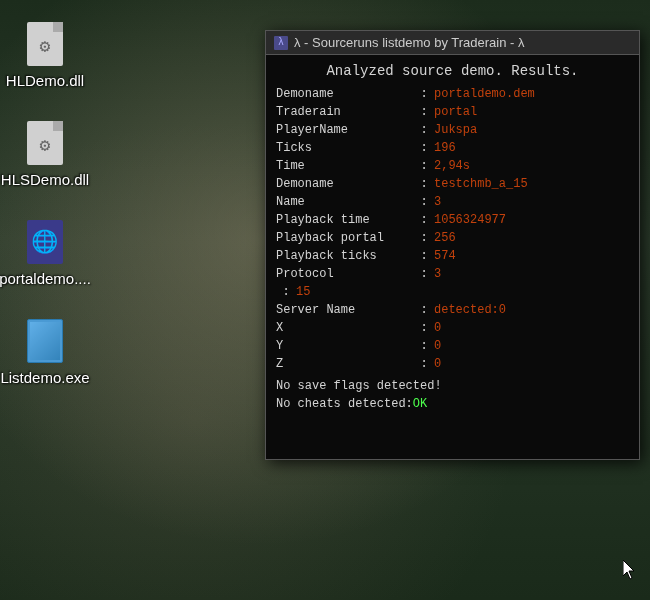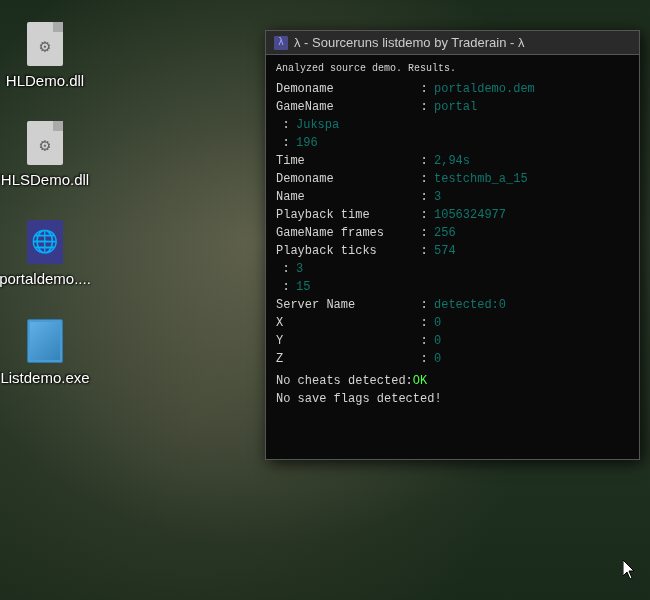--- a/index.html
+++ b/index.html
@@ -179,22 +179,23 @@
       height: calc(100% - 24px);
       overflow: hidden;
       background: #0a0a0a;
     }
 
     .t-white { color: #d4d4d4; }
     .t-green { color: #4dff4d; }
 
     .header-line {
       color: #d4d4d4;
-      font-size: 10px;
+      font-size: 14px;
       margin-bottom: 6px;
+      text-align: center;
     }
 
     .data-row {
       display: flex;
       font-size: 12px;
       line-height: 1.5;
     }
 
     .col-label {
       color: #d4d4d4;
@@ -203,21 +204,21 @@
     }
 
     .col-sep {
       color: #d4d4d4;
       width: 20px;
       text-align: center;
       flex-shrink: 0;
     }
 
     .col-value {
-      color: #0f766e;
+      color: #c2410c;
     }
 
     .spacer { height: 4px; }
 
     
     .cursor {
       position: absolute;
       bottom: 10px;
       right: 10px;
       width: 12px;
@@ -281,29 +282,31 @@
 
     <div class="header-line">Analyzed source demo. Results.</div>
 
     <div id="terminal-rows">
         <div class="data-row">
           <span class="col-label">Demoname</span>
           <span class="col-sep">: </span>
           <span class="col-value">portaldemo.dem</span>
         </div>
         <div class="data-row">
-          <span class="col-label">GameName</span>
+          <span class="col-label">Traderain</span>
           <span class="col-sep">: </span>
           <span class="col-value">portal</span>
         </div>
         <div class="data-row">
+          <span class="col-label">PlayerName</span>
           <span class="col-sep">: </span>
           <span class="col-value">Jukspa</span>
         </div>
         <div class="data-row">
+          <span class="col-label">Ticks</span>
           <span class="col-sep">: </span>
           <span class="col-value">196</span>
         </div>
         <div class="data-row">
           <span class="col-label">Time</span>
           <span class="col-sep">: </span>
           <span class="col-value">2,94s</span>
         </div>
         <div class="data-row">
           <span class="col-label">Demoname</span>
@@ -314,30 +317,31 @@
           <span class="col-label">Name</span>
           <span class="col-sep">: </span>
           <span class="col-value">3</span>
         </div>
         <div class="data-row">
           <span class="col-label">Playback time</span>
           <span class="col-sep">: </span>
           <span class="col-value">1056324977</span>
         </div>
         <div class="data-row">
-          <span class="col-label">GameName frames</span>
+          <span class="col-label">Playback portal</span>
           <span class="col-sep">: </span>
           <span class="col-value">256</span>
         </div>
         <div class="data-row">
           <span class="col-label">Playback ticks</span>
           <span class="col-sep">: </span>
           <span class="col-value">574</span>
         </div>
         <div class="data-row">
+          <span class="col-label">Protocol</span>
           <span class="col-sep">: </span>
           <span class="col-value">3</span>
         </div>
         <div class="data-row">
           <span class="col-sep">: </span>
           <span class="col-value">15</span>
         </div>
         <div class="data-row">
           <span class="col-label">Server Name</span>
           <span class="col-sep">: </span>
@@ -354,28 +358,28 @@
           <span class="col-value">0</span>
         </div>
         <div class="data-row">
           <span class="col-label">Z</span>
           <span class="col-sep">: </span>
           <span class="col-value">0</span>
         </div>
       </div>
 
     <div class="spacer"></div>
+
+    <div class="data-row">
+      <span class="t-white">No save flags detected!</span>
+    </div>
 
     <div class="data-row">
       <span class="t-white">No cheats detected: </span>
         <span class="t-green">OK</span>
-    </div>
-
-    <div class="data-row">
-      <span class="t-white">No save flags detected!</span>
     </div>
 
   </div>
 </div>
 
 <div class="cursor" style="bottom: 20px; right: 15px; position: fixed;">
   <svg width="14" height="20" viewBox="0 0 14 20">
     <polygon points="0,0 0,16 4,12 7,19 9,18 6,11 11,11" fill="white" stroke="black" stroke-width="1"></polygon>
   </svg>
 </div>

